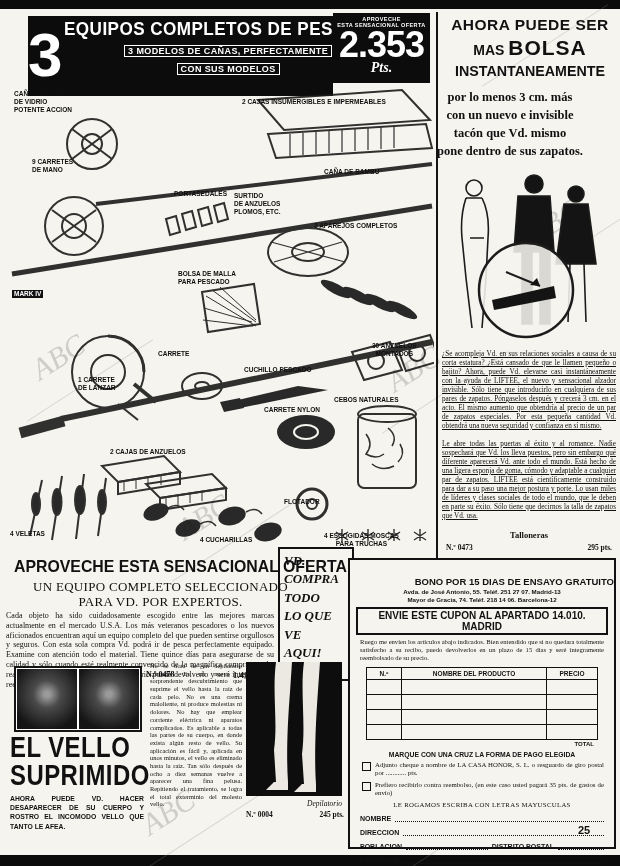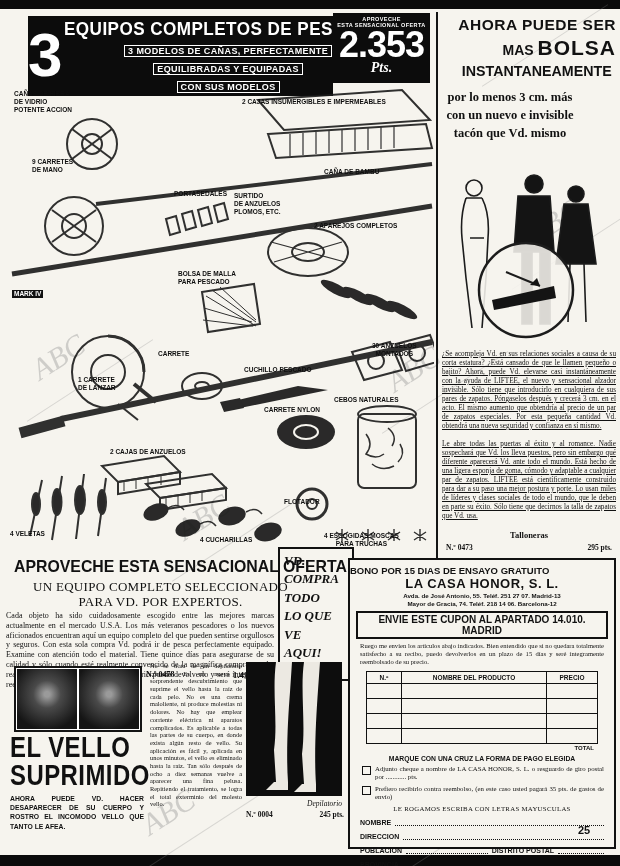--- a/index.html
+++ b/index.html
@@ -43,34 +43,34 @@
            transform:scale(.92,1.12);transform-origin:left top;white-space:nowrap;}
   #vello-intro{left:10px;top:794px;width:134px;font:bold 6.8px/1.35 "Liberation Sans",sans-serif;
                text-transform:uppercase;text-align:justify;}
   #vello-body{left:150px;top:662px;width:92px;font:6.4px/1.2 "Liberation Serif",serif;text-align:justify;}
   #legs{left:246px;top:662px;width:96px;height:134px;}
   #legs-caption{left:246px;top:799px;width:96px;text-align:right;font:italic 7.5px "Liberation Serif",serif;}
   #vello-refrow{left:246px;top:810px;width:98px;display:flex;justify-content:space-between;
                 font:bold 7.5px "Liberation Serif",serif;}
   
   #vrule{left:436px;top:12px;width:2px;height:546px;background:#141414;}
-  #height-head{left:444px;top:16px;width:172px;text-align:right;}
+  #height-head{left:444px;top:16px;width:172px;text-align:center;}
   #height-head .h1{font:bold 15.5px "Liberation Sans",sans-serif;letter-spacing:.5px;}
   #height-head .h2{font:bold 14px "Liberation Sans",sans-serif;margin-top:2px;}
   #height-head .h2 .big{font-size:21px;letter-spacing:1px;}
   #height-head .h3{font:bold 15px "Liberation Sans",sans-serif;transform:scaleX(.95);transform-origin:center;margin-top:2px;}
   #height-sub{left:424px;top:88px;width:172px;text-align:center;font:bold 12.5px/1.45 "Liberation Serif",serif;}
   #height-illus{left:448px;top:172px;width:160px;height:172px;}
   .height-p{left:442px;width:174px;font:7.2px/1.25 "Liberation Serif",serif;text-align:justify;text-decoration:underline;}
   #height-product{left:442px;top:530px;width:174px;text-align:center;font:bold 8.5px "Liberation Serif",serif;}
   #height-refrow{left:446px;top:543px;width:166px;display:flex;justify-content:space-between;
                  font:bold 7.5px "Liberation Serif",serif;}
   
   #coupon{left:348px;top:558px;width:264px;height:287px;border:2px solid #111;background:#f6f4ee;}
-  #coupon .bono{font:bold 9.5px "Liberation Sans",sans-serif;text-align:left;margin-top:5px;}
+  #coupon .bono{font:bold 9.5px "Liberation Sans",sans-serif;text-align:right;margin-top:16px;}
   #coupon .company{font:bold 13px "Liberation Sans",sans-serif;text-align:center;letter-spacing:.5px;}
   #coupon .addr{font:bold 6.2px "Liberation Sans",sans-serif;text-align:center;margin-top:1px;}
   #envie{border:2px solid #111;margin:4px 6px 0 6px;padding:1px 8px;text-align:center;
          font:bold 10px "Liberation Sans",sans-serif;}
   #coupon .cbody{margin:3px 10px 0 10px;font:6.6px/1.25 "Liberation Serif",serif;text-align:justify;}
   #ctable{width:232px;margin:4px auto 0 auto;border-collapse:collapse;}
   #ctable th,#ctable td{border:1.5px solid #111;}
   #ctable th{font:bold 6.5px "Liberation Sans",sans-serif;text-align:center;padding:2px 0;}
   #ctable td{height:12px;}
   #ctotal{width:232px;margin:1px auto 0 auto;text-align:right;font:bold 6px "Liberation Sans",sans-serif;padding-right:4px;box-sizing:border-box;}
@@ -102,21 +102,20 @@
   <div class="wml" style="left:125px;top:833px;"></div>
   <div class="wml" style="left:385px;top:835px;"></div>
   <div class="wml" style="left:500px;top:248px;"></div>
   <div class="wml" style="left:470px;top:45px;"></div>
 
   <div class="abs" id="banner">
     <div class="num3">3</div>
     <div class="bd">
       <div class="title">EQUIPOS COMPLETOS DE PESCA</div>
       <div><span class="sub">3 MODELOS DE CAÑAS, PERFECTAMENTE</span></div>
-      <div><span class="sub">EQUILIBRADAS Y EQUIPADAS</span></div>
       <div><span class="sub">CON SUS MODELOS</span></div>
     </div>
   </div>
 
   <div class="abs" id="pricebadge">
     <div class="t">APROVECHE</div>
     <div class="t" style="margin-top:0;">ESTA SENSACIONAL OFERTA</div>
     <div class="p">2.353</div>
     <div class="u">Pts.</div>
   </div>
@@ -249,20 +248,21 @@
     <div class="h2">
       <span>MAS</span>
       <span class="big">BOLSA</span>
     </div>
     <div class="h3">INSTANTANEAMENTE</div>
   </div>
   <div class="abs" id="height-sub">
     <div>por lo menos 3 cm. más</div>
     <div>con un nuevo e invisible</div>
     <div>tacón que Vd. mismo</div>
+    <div>pone dentro de sus zapatos.</div>
   </div>
   <div class="abs" id="height-illus">
     <svg width="160" height="172" viewBox="0 0 160 172">
       <g stroke="#1c1c1c" fill="none" stroke-width="1.6">
         <circle cx="26" cy="16" r="8"></circle>
         <path d="M18 26 q-6 18 -4 40 l4 40 6 50 M34 26 q8 16 6 40 l-2 40 -4 50 M18 26 h16 M22 66 h14"></path>
         <circle cx="86" cy="12" r="9" fill="#141414"></circle>
         <path d="M70 24 h32 l4 56 h-40 z" fill="#141414"></path>
         <path d="M74 80 h10 v72 h-10 z M92 80 h10 v72 h-10 z" fill="#141414"></path>
         <circle cx="128" cy="22" r="8" fill="#141414"></circle>
@@ -301,21 +301,20 @@
     </svg>
   </div>
   <div class="abs" id="legs-caption">Depilatorio</div>
   <div class="abs" id="vello-refrow">
     <span>N.º 0004</span>
     <span>245 pts.</span>
   </div>
 
   <div class="abs" id="coupon">
     <div class="bono">BONO POR 15 DIAS DE ENSAYO GRATUITO</div>
-    <div class="company">LA CASA HONOR, S. L.</div>
     <div class="addr">Avda. de José Antonio, 55. Teléf. 251 27 07. Madrid-13</div>
     <div class="addr">Mayor de Gracia, 74. Teléf. 218 14 06. Barcelona-12</div>
     <div id="envie">ENVIE ESTE CUPON AL APARTADO 14.010. MADRID</div>
     <div class="cbody">Ruego me envíen los artículos abajo indicados. Bien entendido que si no quedara totalmente satisfecho a su recibo, puedo devolverlos en un plazo de 15 días y seré íntegramente reembolsado de su precio.</div>
     <table id="ctable">
       <tbody>
           <tr>
         <th style="width:34px;">N.º</th>
         <th>NOMBRE DEL PRODUCTO</th>
         <th style="width:50px;">PRECIO</th>

